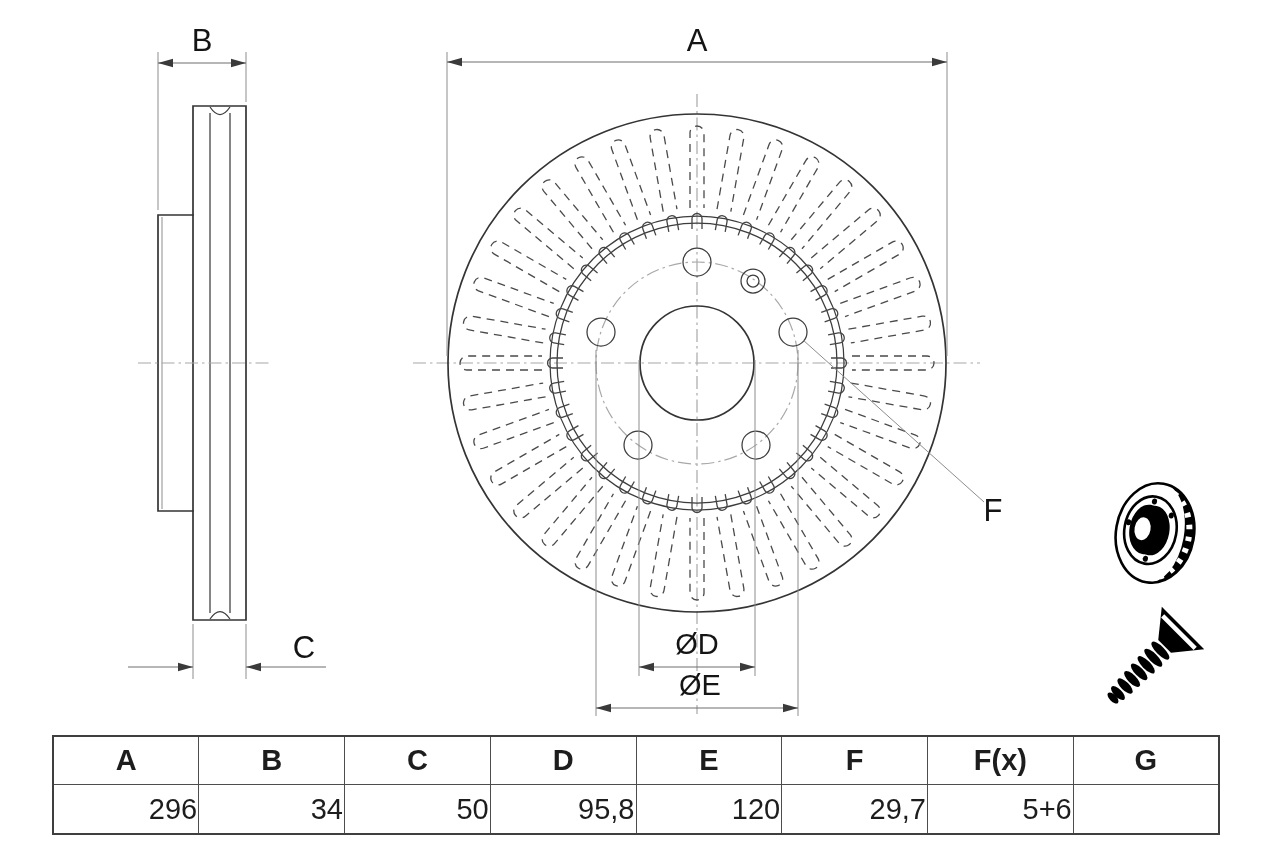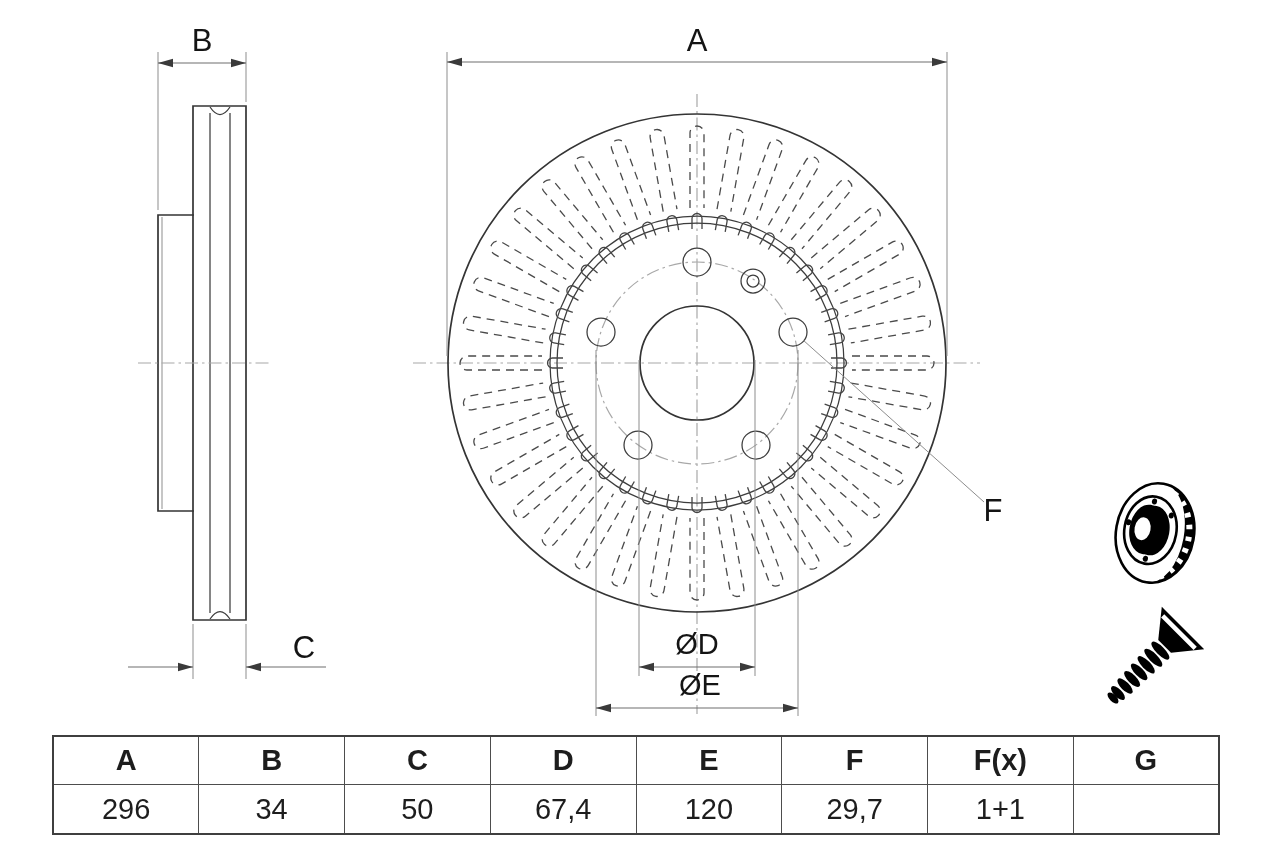--- a/index.html
+++ b/index.html
@@ -15,21 +15,21 @@
   .ext {stroke:#8d8d8d;stroke-width:1;fill:none;}
   .dim {stroke:#6f6f6f;stroke-width:1.2;fill:none;}
   .arr {fill:#3a3a3a;stroke:none;}
   .lbl {fill:#141414;font-family:"Liberation Sans",sans-serif;font-size:31px;}
   .lbl-sm{fill:#141414;font-family:"Liberation Sans",sans-serif;font-size:29px;}
   .blk {fill:#000;stroke:none;}
   
   .spec-table{position:absolute;left:52px;top:735px;width:1168px;border-collapse:collapse;table-layout:fixed;background:#fff;}
   .spec-table th,.spec-table td{border:1.5px solid #4d4d4d;text-align:center;vertical-align:middle;color:#1d1d1d;overflow:hidden;}
   .spec-table th{height:45px;font-size:29px;font-weight:bold;}
-  .spec-table td{height:46px;font-size:29px;font-weight:normal;}
+  .spec-table td{height:46px;font-size:29px;font-weight:normal;text-align:right;}
   .spec-table{border:2px solid #3f3f3f;}
 </style>
 </head>
 <body>
 
 <div class="stage">
 
 <svg width="1280" height="853" viewBox="0 0 1280 853">
 
   <defs>
@@ -206,22 +206,22 @@
       <th>D</th>
       <th>E</th>
       <th>F</th>
       <th>F(x)</th>
       <th>G</th>
     </tr>
     <tr>
       <td>296</td>
       <td>34</td>
       <td>50</td>
-      <td>67,4</td>
+      <td>95,8</td>
       <td>120</td>
       <td>29,7</td>
-      <td>1+1</td>
+      <td>5+6</td>
       <td></td>
     </tr>
   </tbody>
 </table>
 
 </div>
 
 </body></html>

